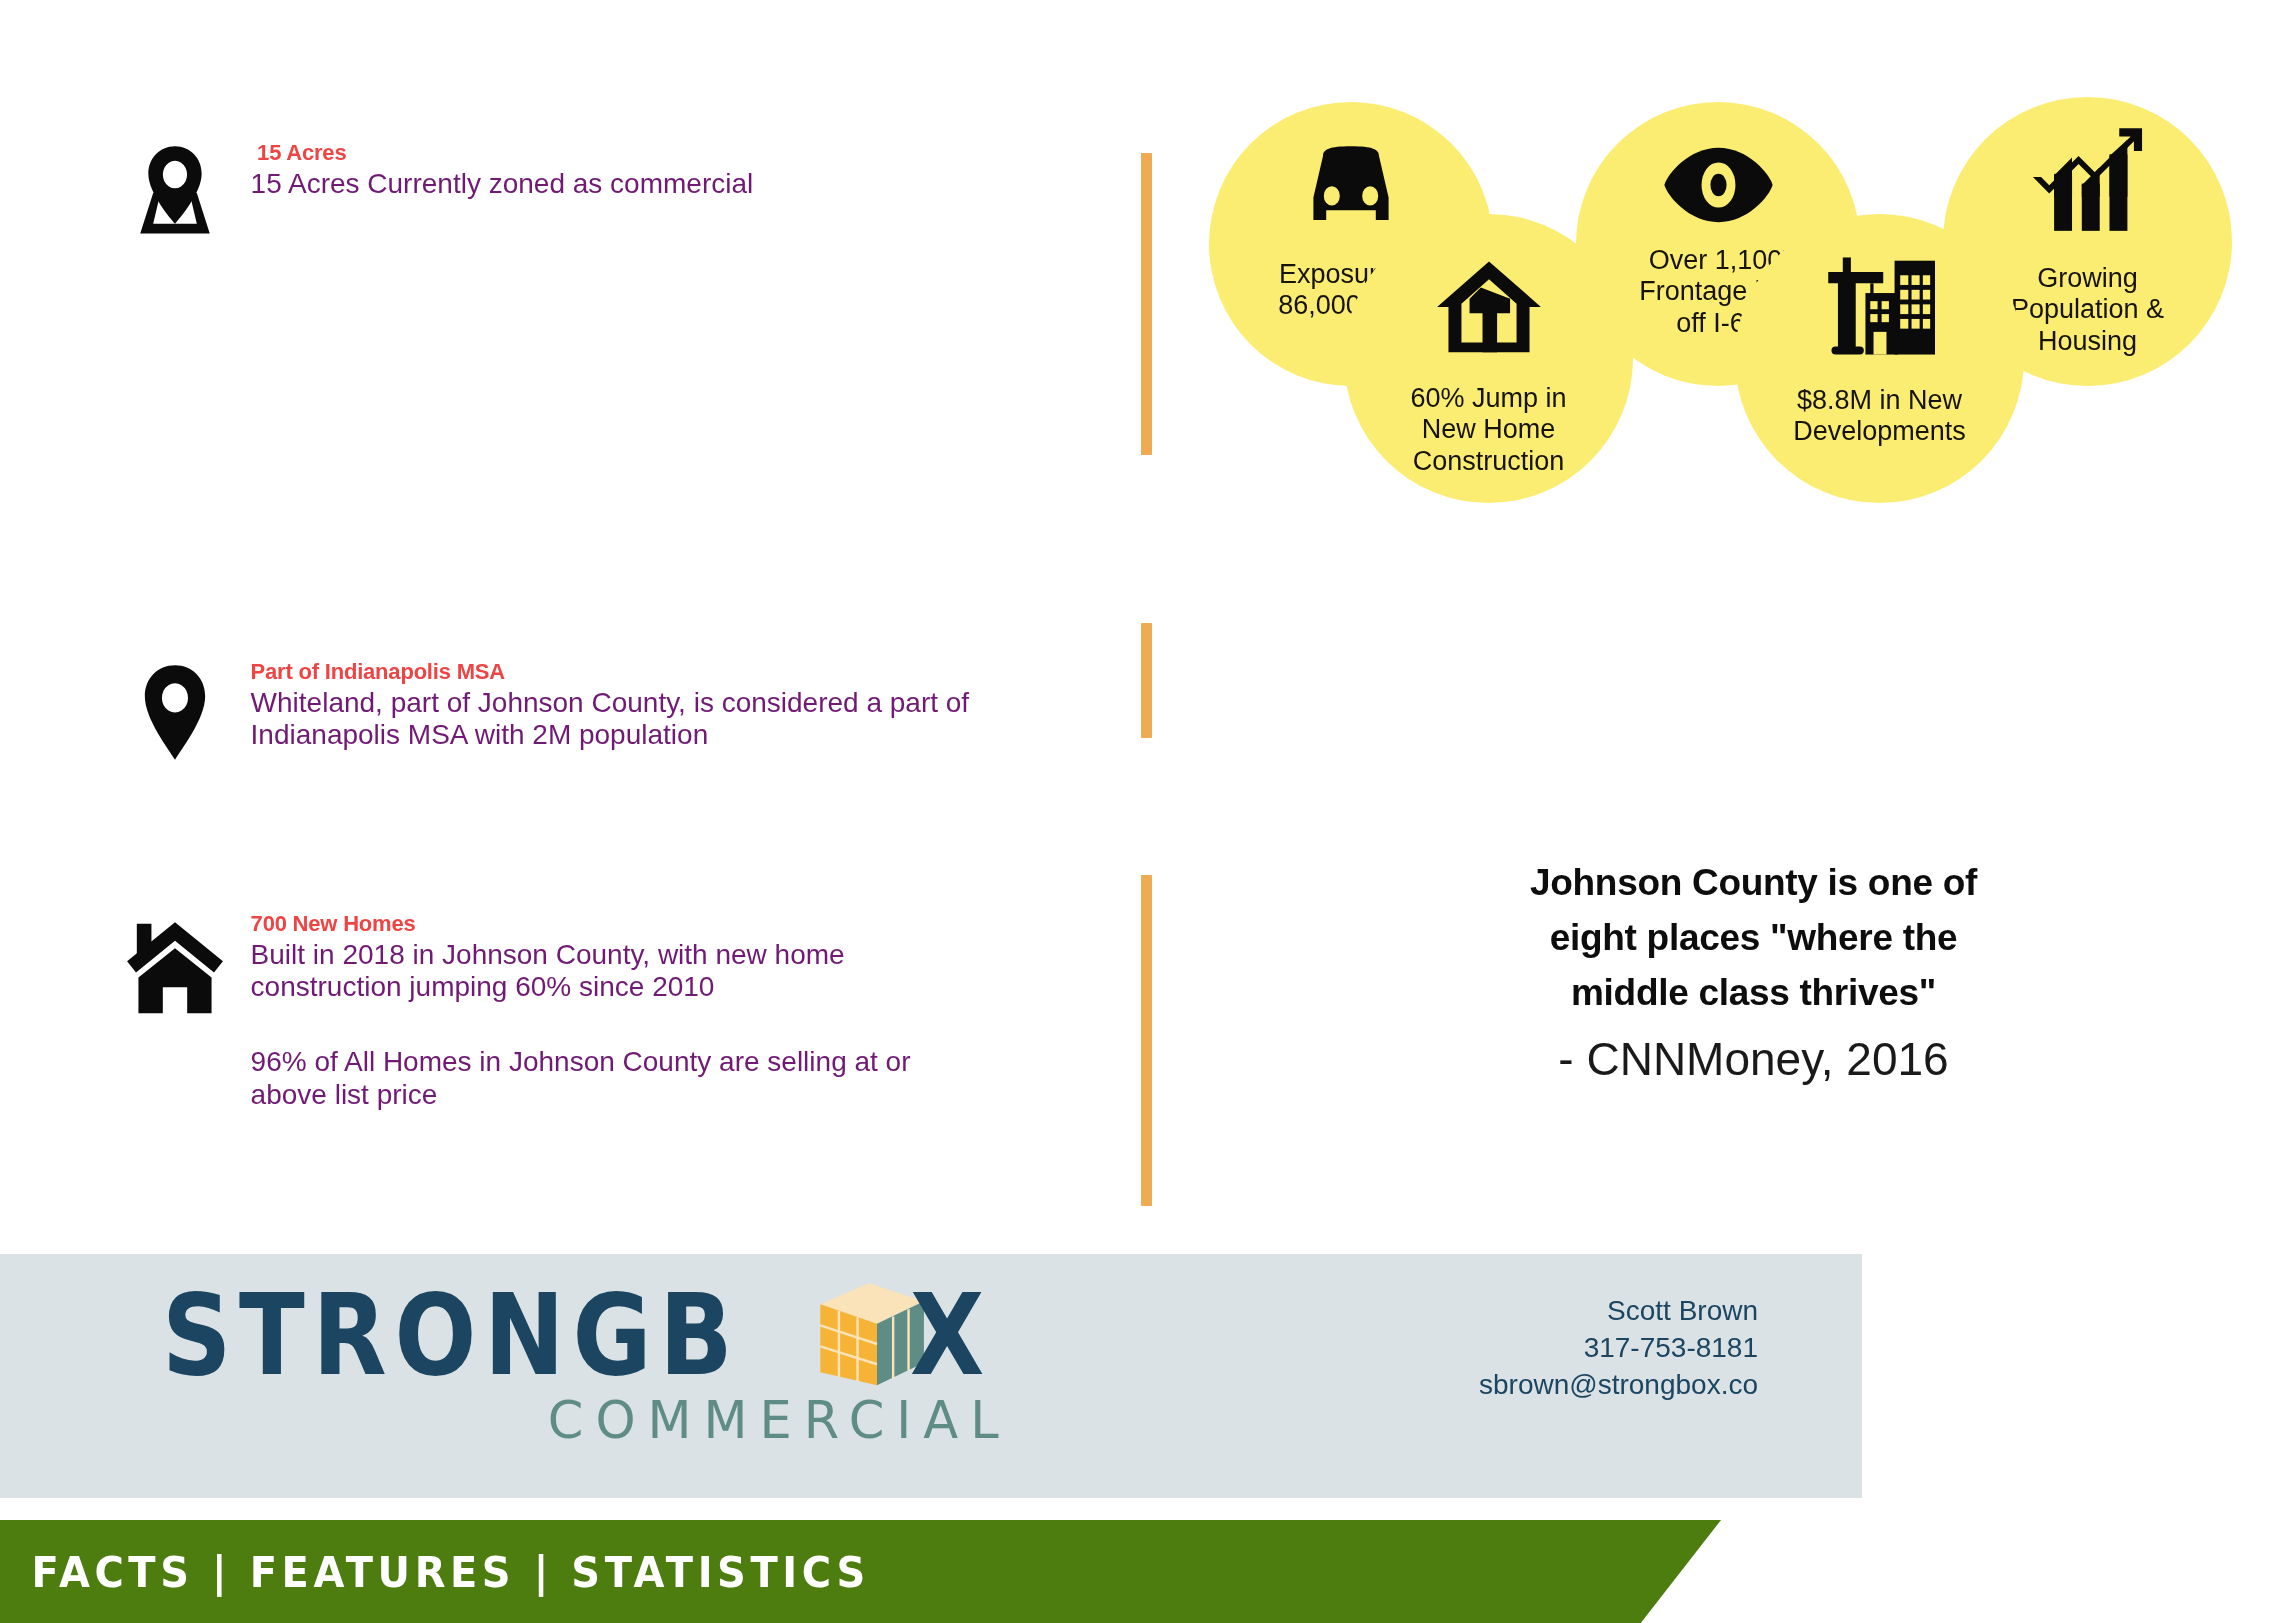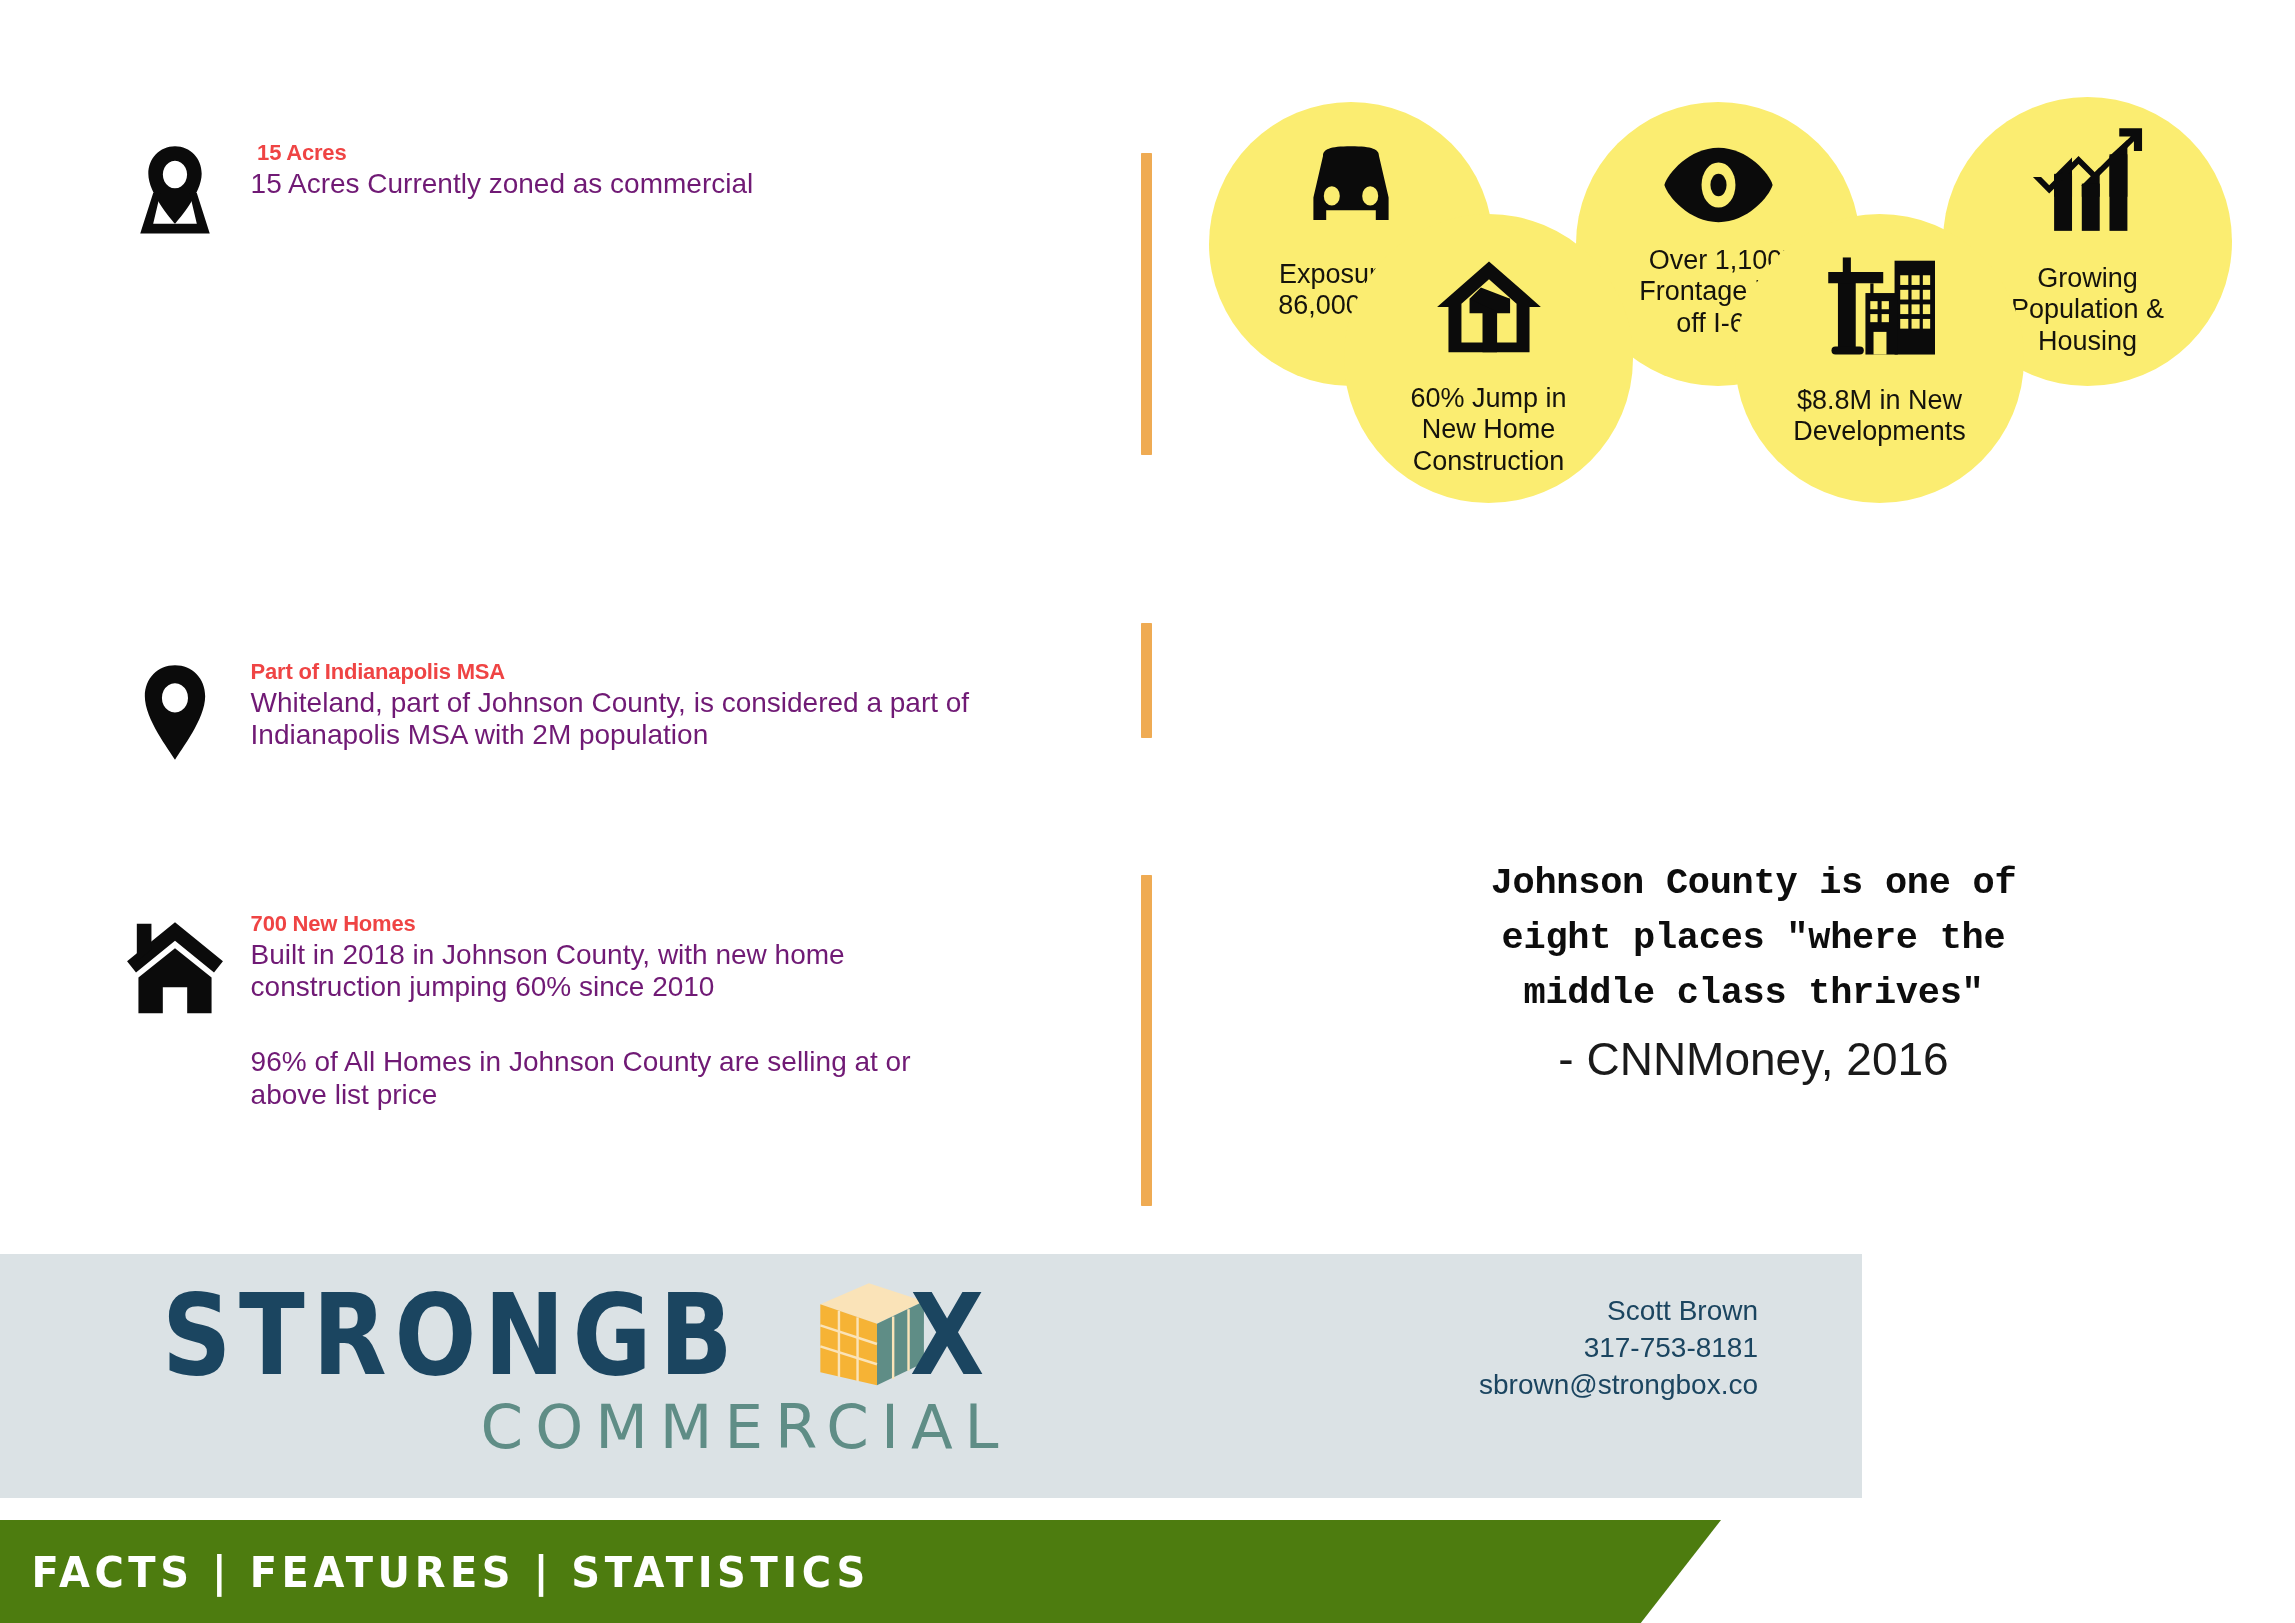--- a/index.html
+++ b/index.html
@@ -85,21 +85,20 @@
     left:1315px; top:856px;
     width:877px;
     text-align:center;
   }
   .quote-line {
     font-weight:bold;
     font-size:37px;
     line-height:1.48;
     color:#0d0d0d;
     letter-spacing:-0.3px;
-    font-family:Liberation Mono, monospace;
   }
   #quote-attribution {
     font-size:46px;
     color:#1a1a1a;
     margin-top:11.4px;
     line-height:1.2;
   }
 
   
   #footer-bar {
@@ -126,21 +125,21 @@
     color:#1b4560;
     letter-spacing:9px;
     line-height:1;
     transform:scaleX(0.86);
     transform-origin:left center;
   }
   #logo-cube { margin:0 1.6px 0 -26px; }
   #logo-subtitle {
     text-align:right;
     font-family:"DejaVu Sans", sans-serif;
-    font-size:61px;
+    font-size:51px;
     letter-spacing:12px;
     color:#5f8d86;
     margin-top:3.2px;
     padding-right:11.4px;
   }
   #contact-block {
     position:absolute;
     right:104px; top:39px;
     text-align:right;
   }

